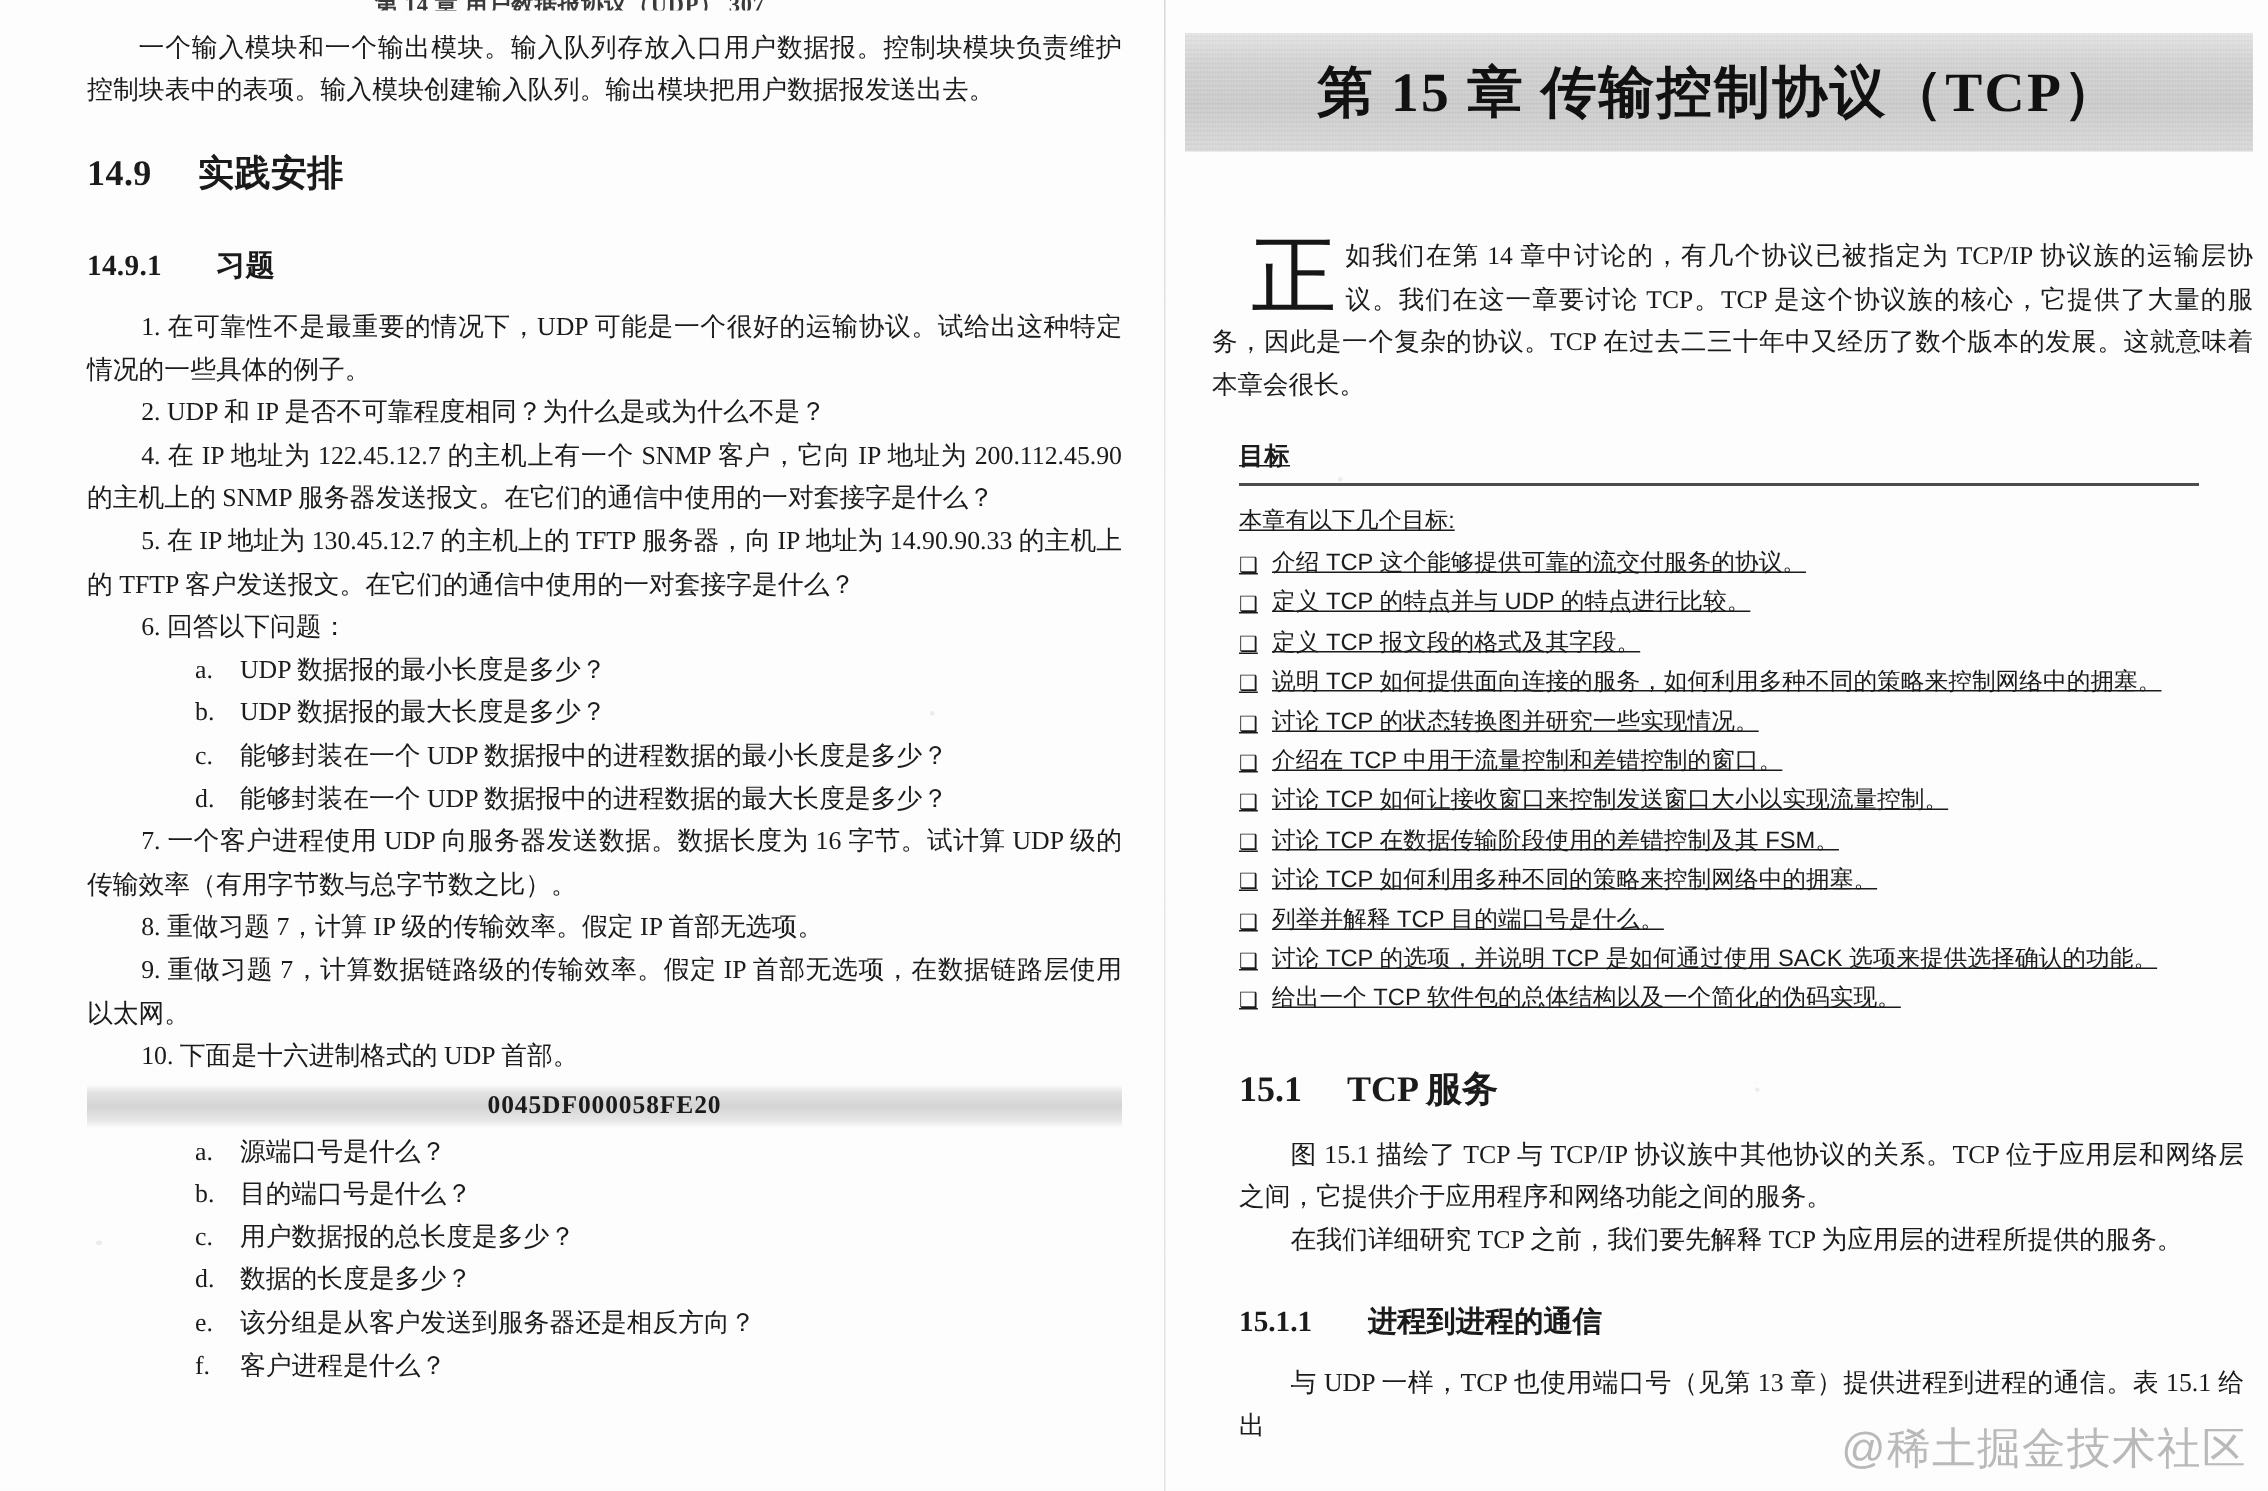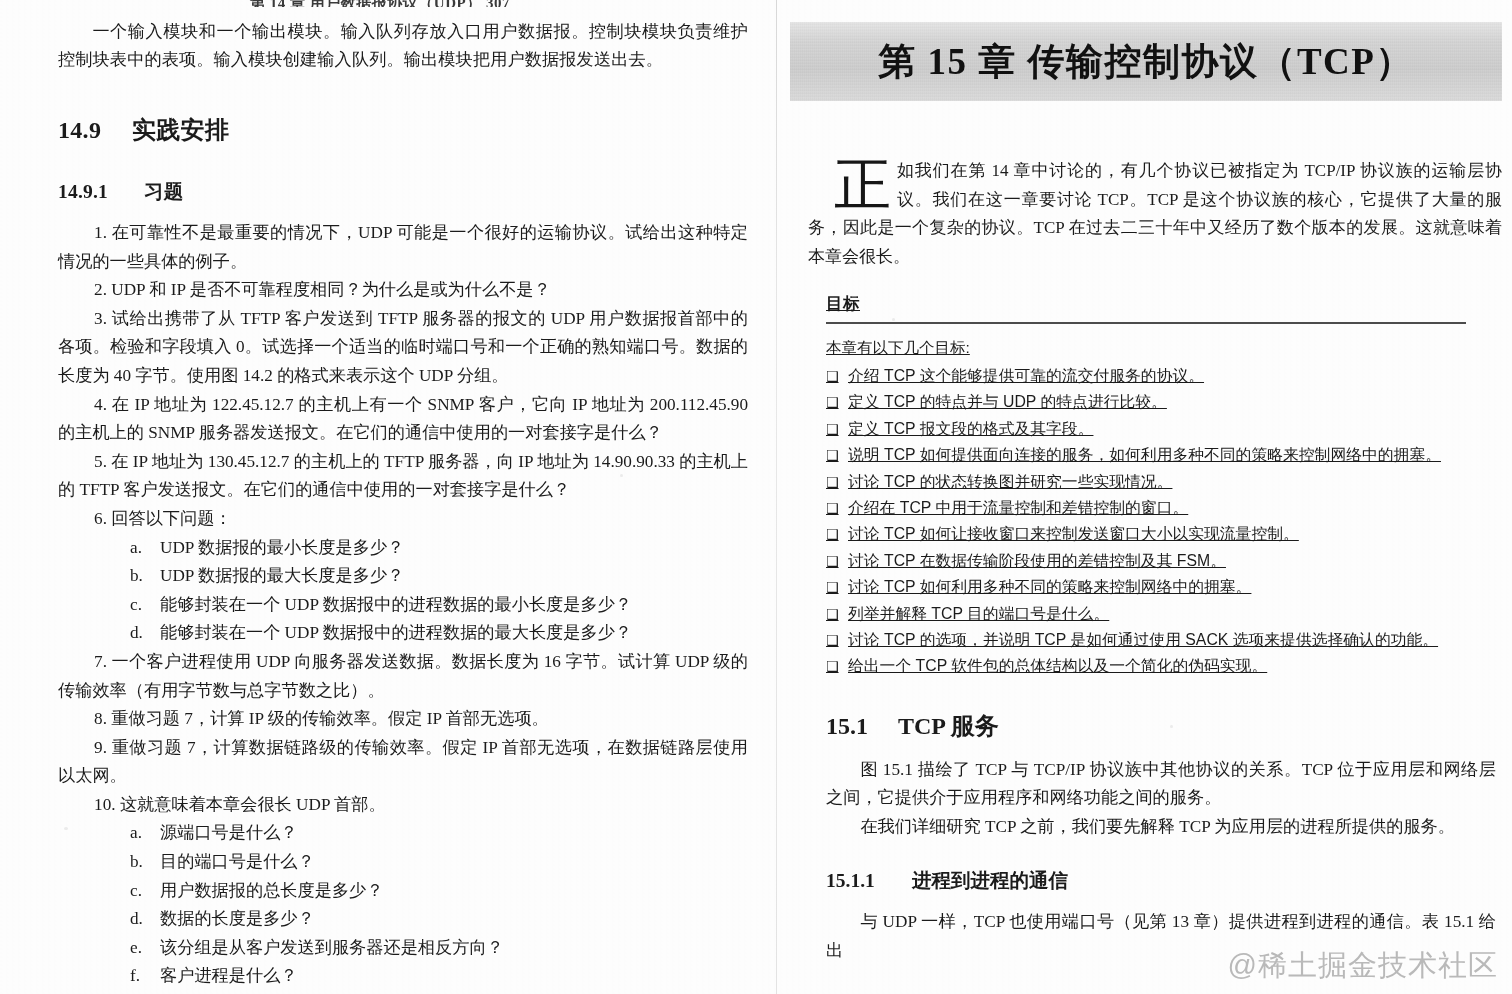--- a/index.html
+++ b/index.html
@@ -278,41 +278,38 @@
   <div class="scan-noise"></div>
 
   <div class="running-head">第 14 章   用户数据报协议（UDP）   307</div>
 
   <div class="col-divider"></div>
 
   <div class="col-left">
 
     <p class="body indent">一个输入模块和一个输出模块。输入队列存放入口用户数据报。控制块模块负责维护控制块表中的表项。输入模块创建输入队列。输出模块把用户数据报发送出去。</p>
 
-    <h2 class="sec" style="margin-top:40px">
+    <h2 class="sec" style="margin-top:25px">
       <span class="num">14.9</span><span>实践安排</span>
     </h2>
 
     <h3 class="subsec" style="margin-top:32px">
       <span class="num">14.9.1</span><span>习题</span>
     </h3>
 
     <div style="margin-top:14px">
 
       <p class="prob ind1">
         <span class="lead">1.</span>&nbsp;<span>在可靠性不是最重要的情况下，UDP 可能是一个很好的运输协议。试给出这种特定情况的一些具体的例子。</span>
       </p>
 
       <p class="prob ind1">
         <span class="lead">2.</span>&nbsp;<span>UDP 和 IP 是否不可靠程度相同？为什么是或为什么不是？</span>
       </p>
 
-      <p class="prob ind1">
-        <span class="lead">3.</span>&nbsp;<span>试给出携带了从 TFTP 客户发送到 TFTP 服务器的报文的 UDP 用户数据报首部中的各项。检验和字段填入 0。试选择一个适当的临时端口号和一个正确的熟知端口号。数据的长度为 40 字节。使用图 14.2 的格式来表示这个 UDP 分组。</span>
-      </p>
 
       <p class="prob ind1">
         <span class="lead">4.</span>&nbsp;<span>在 IP 地址为 122.45.12.7 的主机上有一个 SNMP 客户，它向 IP 地址为 200.112.45.90 的主机上的 SNMP 服务器发送报文。在它们的通信中使用的一对套接字是什么？</span>
       </p>
 
       <p class="prob ind1">
         <span class="lead">5.</span>&nbsp;<span>在 IP 地址为 130.45.12.7 的主机上的 TFTP 服务器，向 IP 地址为 14.90.90.33 的主机上的 TFTP 客户发送报文。在它们的通信中使用的一对套接字是什么？</span>
       </p>
 
       <p class="prob ind1">
@@ -335,23 +332,24 @@
       <p class="prob ind1">
         <span class="lead">7.</span>&nbsp;<span>一个客户进程使用 UDP 向服务器发送数据。数据长度为 16 字节。试计算 UDP 级的传输效率（有用字节数与总字节数之比）。</span>
       </p>
       <p class="prob ind1">
         <span class="lead">8.</span>&nbsp;<span>重做习题 7，计算 IP 级的传输效率。假定 IP 首部无选项。</span>
       </p>
       <p class="prob ind1">
         <span class="lead">9.</span>&nbsp;<span>重做习题 7，计算数据链路级的传输效率。假定 IP 首部无选项，在数据链路层使用以太网。</span>
       </p>
       <p class="prob ind1">
-        <span class="lead">10.</span>&nbsp;<span>这就意味着本章会很长 UDP 首部。</span>
-      </p>
-
+        <span class="lead">10.</span>&nbsp;<span>下面是十六进制格式的 UDP 首部。</span>
+      </p>
+
+      <div class="hexline">0045DF000058FE20</div>
 
       <p class="sub">
         <span class="mk">a.</span><span>源端口号是什么？</span>
       </p>
       <p class="sub">
         <span class="mk">b.</span><span>目的端口号是什么？</span>
       </p>
       <p class="sub">
         <span class="mk">c.</span><span>用户数据报的总长度是多少？</span>
       </p>

